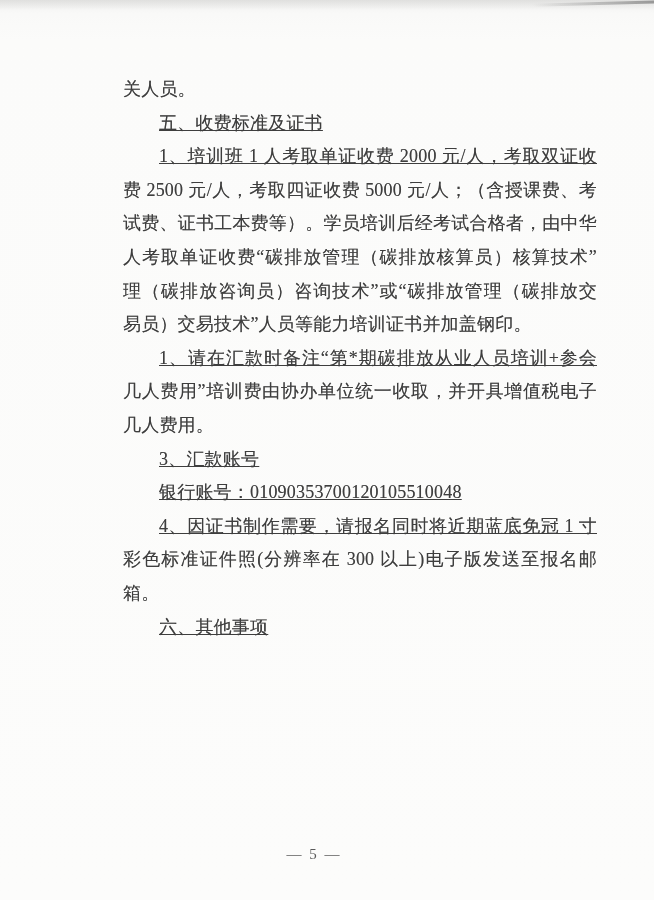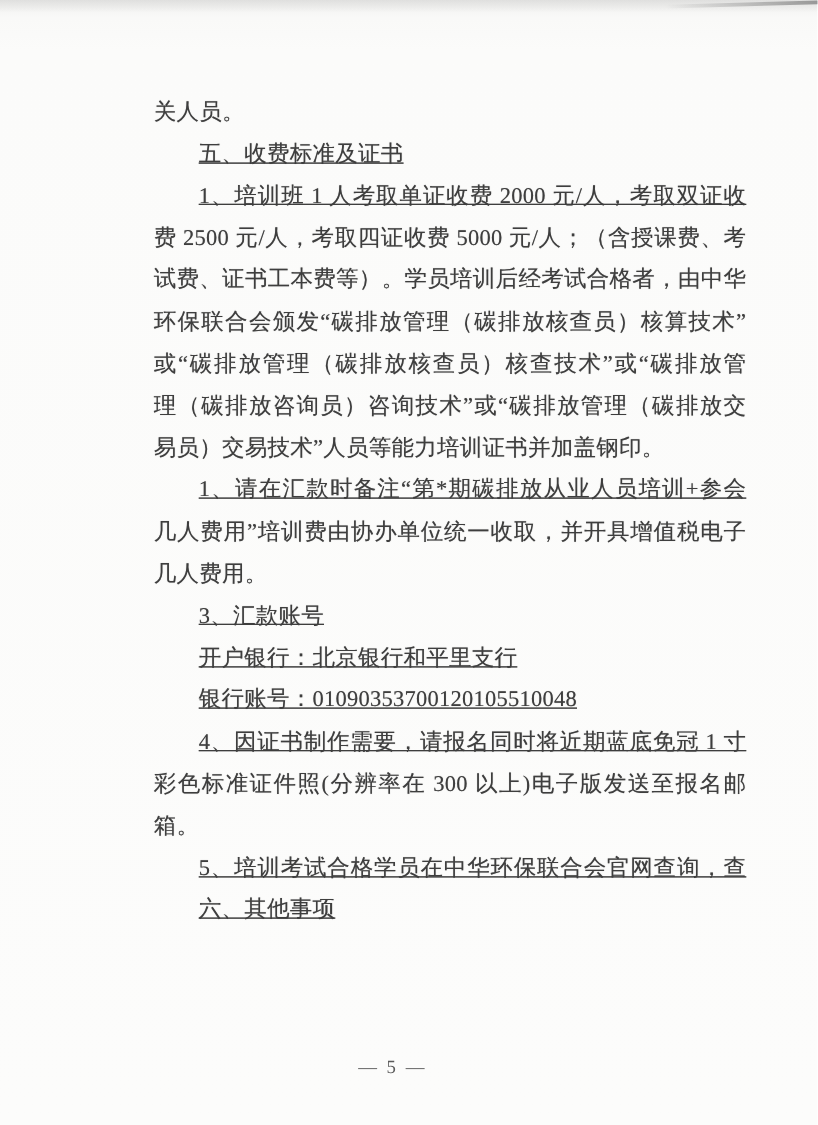--- a/index.html
+++ b/index.html
@@ -79,31 +79,28 @@
 <div class="paper">
   <div class="scan-shadow-top"></div>
   <div class="scan-line-top-right"></div>
 
   <div class="textblock">
       <div class="line">关人员。</div>
       <div class="line indent">五、收费标准及证书</div>
       <div class="line indent fill">1、培训班 1 人考取单证收费 2000 元/人，考取双证收</div>
       <div class="line fill">费 2500 元/人，考取四证收费 5000 元/人；（含授课费、考</div>
       <div class="line fill">试费、证书工本费等）。学员培训后经考试合格者，由中华</div>
-      <div class="line fill">环保联合会颁发“碳排放管理（碳排放核查员）核算技术”</div>
-      <div class="line fill">或“碳排放管理（碳排放核查员）核查技术”或“碳排放管</div>
+      <div class="line fill">人考取单证收费“碳排放管理（碳排放核算员）核算技术”</div>
       <div class="line fill">理（碳排放咨询员）咨询技术”或“碳排放管理（碳排放交</div>
       <div class="line">易员）交易技术”人员等能力培训证书并加盖钢印。</div>
       <div class="line indent fill">1、请在汇款时备注“第*期碳排放从业人员培训+参会</div>
       <div class="line fill">几人费用”培训费由协办单位统一收取，并开具增值税电子</div>
       <div class="line">几人费用。</div>
       <div class="line indent">3、汇款账号</div>
-      <div class="line indent">开户银行：北京银行和平里支行</div>
       <div class="line indent">银行账号：01090353700120105510048</div>
       <div class="line indent fill">4、因证书制作需要，请报名同时将近期蓝底免冠 1 寸</div>
       <div class="line fill">彩色标准证件照(分辨率在 300 以上)电子版发送至报名邮</div>
       <div class="line">箱。</div>
-      <div class="line indent fill">5、培训考试合格学员在中华环保联合会官网查询，查</div>
       <div class="line indent">六、其他事项</div>
     </div>
 
   <div class="page-footer">— 5 —</div>
 </div>
 
 </body></html>

